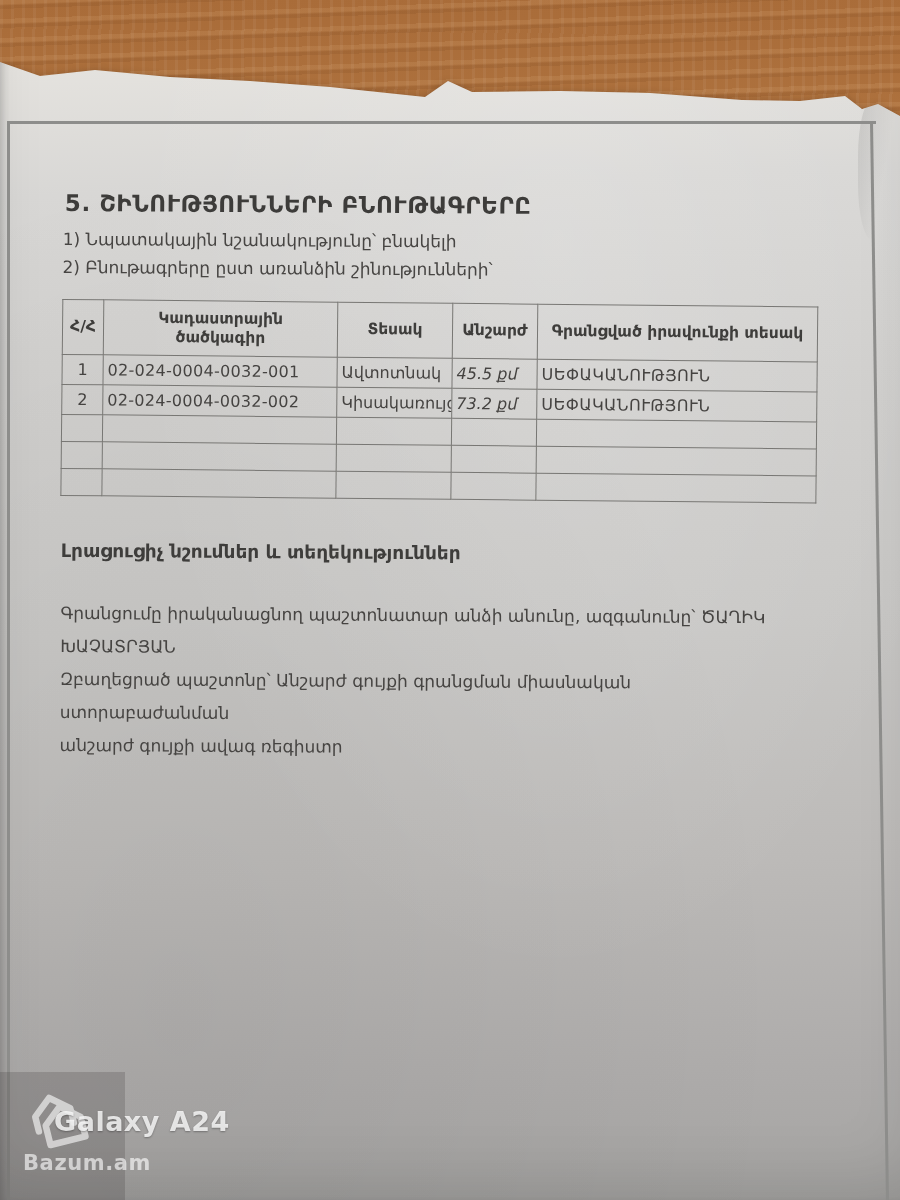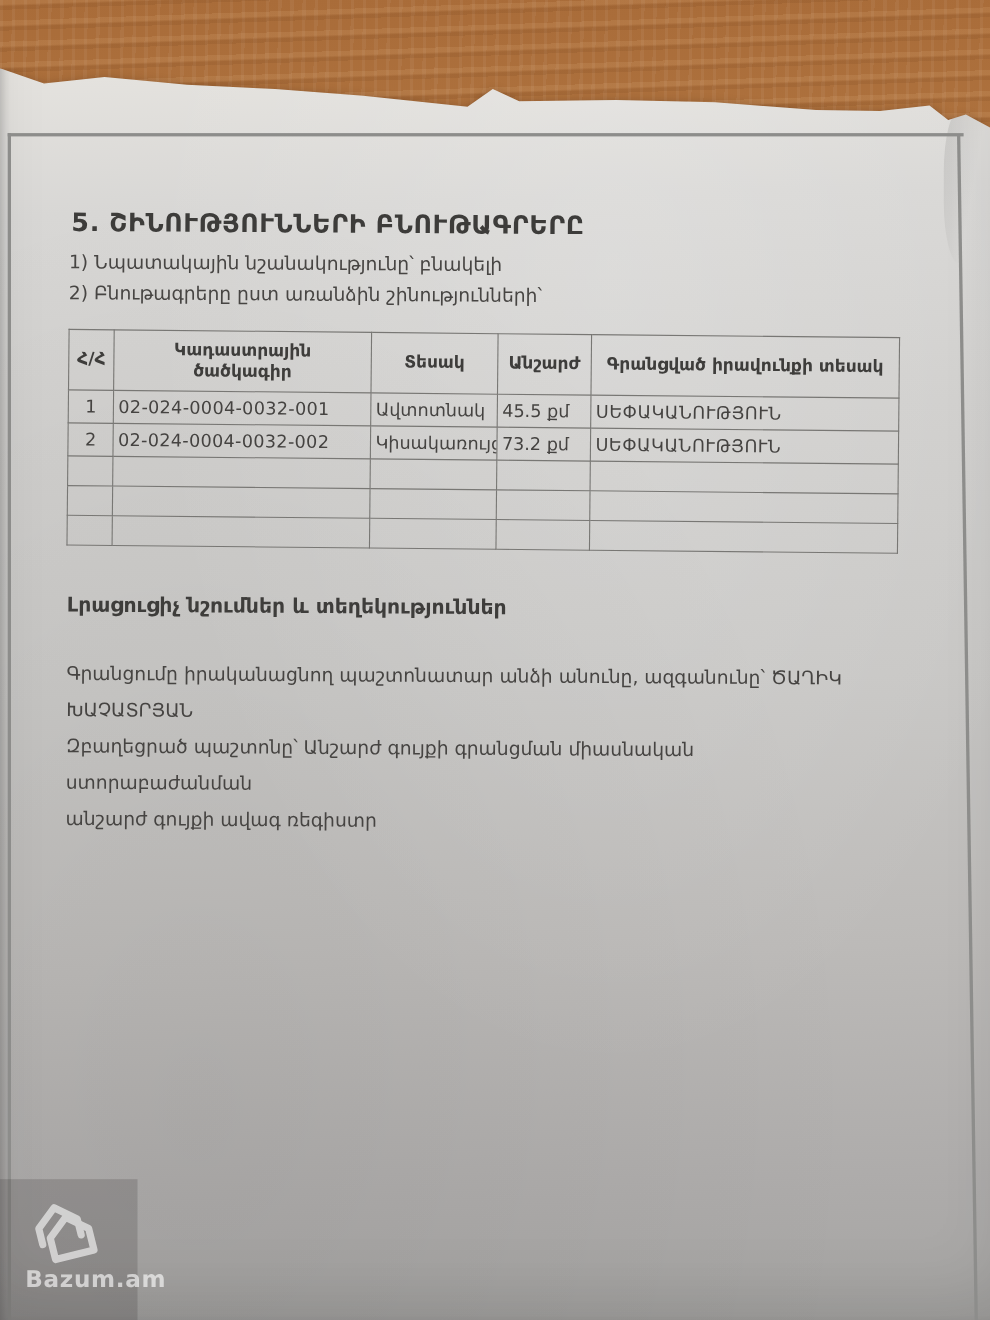--- a/index.html
+++ b/index.html
@@ -62,21 +62,21 @@
     border:1.6px solid #787774;font-weight:normal;color:#454341;
     overflow:hidden;white-space:nowrap;
   }
   table.bld th{font-weight:bold;font-size:15.5px;text-align:center;color:#3e3d3b;height:52px;line-height:1.25;}
   table.bld td{font-size:16px;height:29px;padding:0 4px;}
   table.bld tr.empty td{height:26px;}
   .col-n{width:41px;} .col-code{width:234px;} .col-type{width:115px;} .col-area{width:85px;} .col-right{width:280px;}
   td.c-n{text-align:center;font-size:15px;}
   td.c-code{padding-left:8px;letter-spacing:0.3px;}
   td.c-type{padding-left:5px;}
-  td.c-area{padding-left:5px;}
+  td.c-area{padding-left:5px;font-style:italic;}
   td.c-right{padding-left:9px;letter-spacing:0.5px;font-size:15.5px;}
   .hdr-narrow{display:inline-block;max-width:145px;white-space:normal;}
 
   .add-heading{position:absolute;left:63px;top:540px;font-size:18.5px;font-weight:bold;color:#3e3d3b;}
   .para{position:absolute;left:63px;width:745px;font-size:17px;line-height:33px;color:#464442;white-space:pre-line;}
   .para-1{top:597px;}
   .para-2{top:663px;}
 
   
   .wm-badge{position:absolute;left:0;top:1072px;width:125px;height:128px;background:rgba(58,56,54,0.22);}
@@ -172,15 +172,16 @@
     </div>
   </div>
 
   <div class="wm-badge"></div>
   <svg class="wm-house" width="64" height="70" viewBox="0 0 64 70">
     <g fill="none" stroke="#ffffff" stroke-width="6.5" stroke-linejoin="round" stroke-linecap="round">
       <path d="M9 40 L9 25 L27 10 L45 25 L45 40"></path>
       <path d="M17 56 L17 36 L35 21 L53 36 L53 56 Z"></path>
     </g>
   </svg>
+  <div class="wm-device">Galaxy A24</div>
   <div class="wm-site">Bazum.am</div>
 
 </div>
 
 </body></html>

